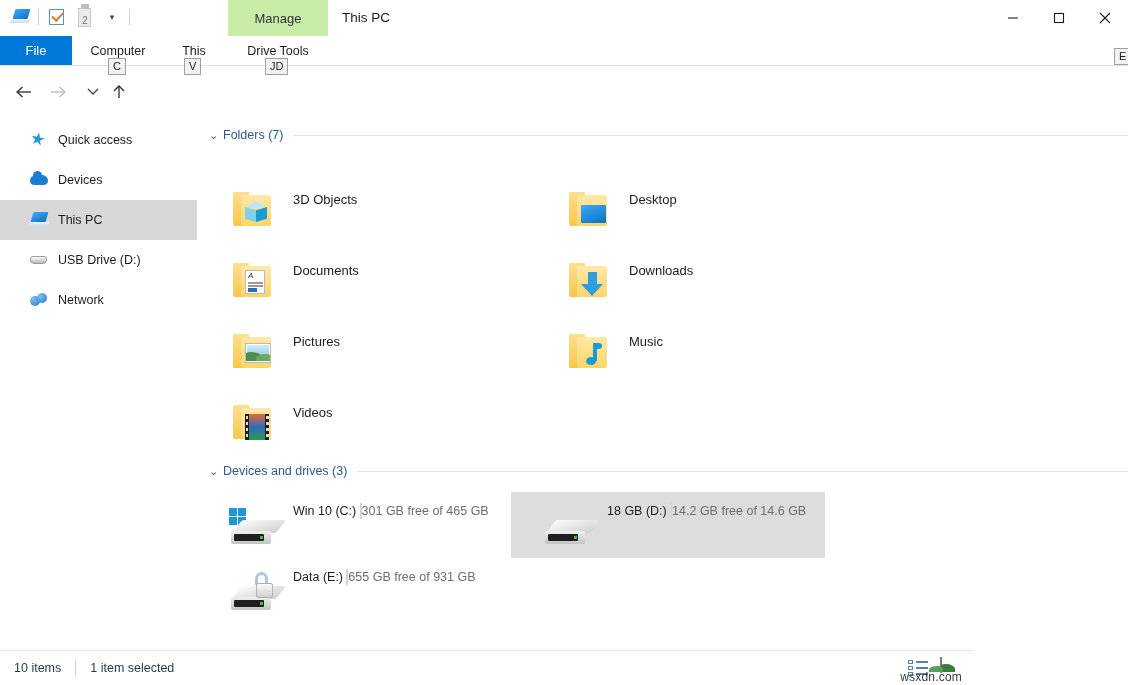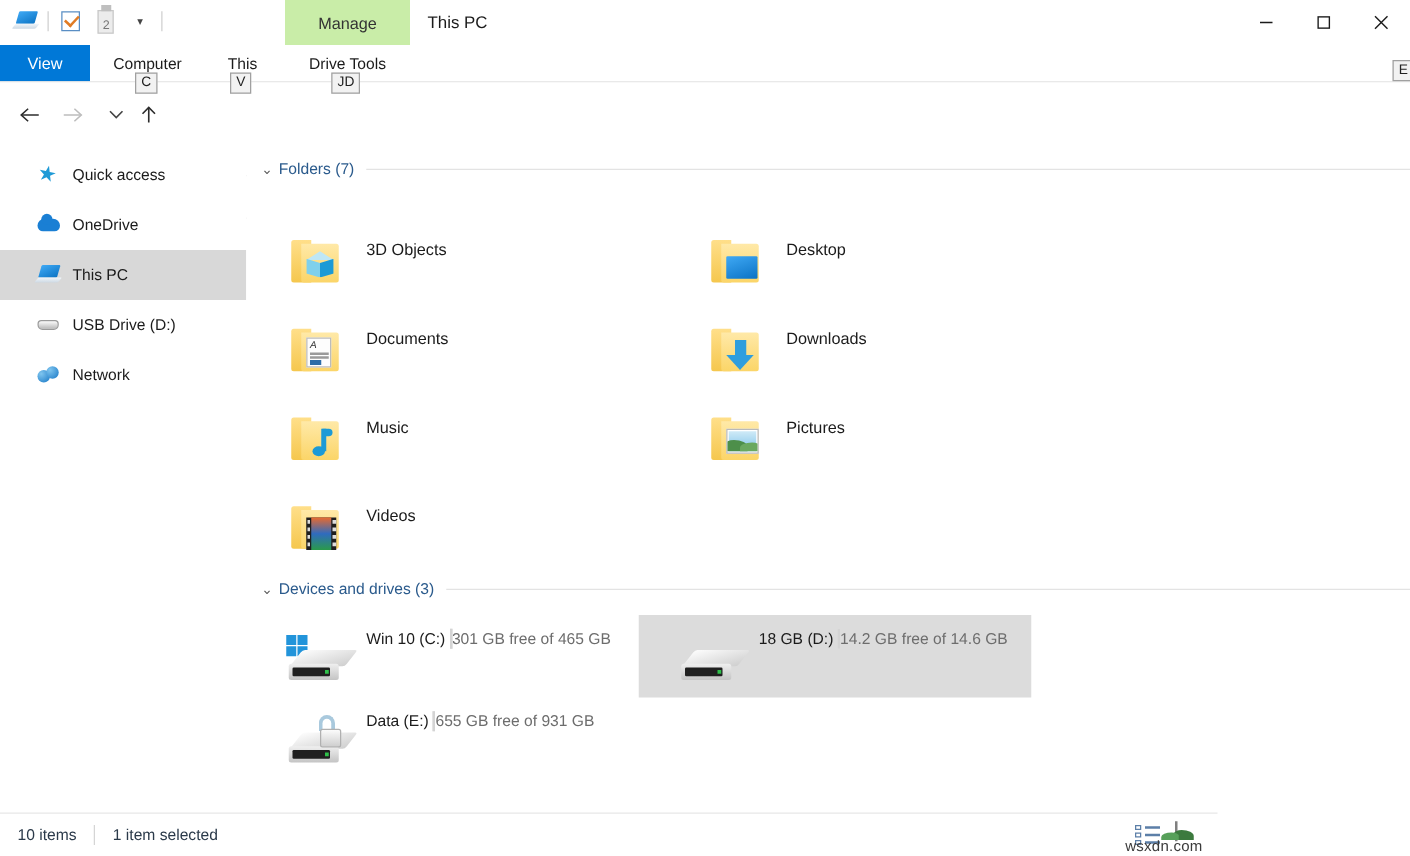--- a/index.html
+++ b/index.html
@@ -393,21 +393,21 @@
       <svg width="12" height="12" viewBox="0 0 12 12">
           <line x1="1" y1="1" x2="11" y2="11" stroke="#1b1b1b" stroke-width="1.1"></line>
           <line x1="11" y1="1" x2="1" y2="11" stroke="#1b1b1b" stroke-width="1.1"></line>
         </svg>
     </div>
   </div>
 </div>
 
 <div class="ribbon">
   <div class="ribbon-green-top"></div>
-  <div class="tab-file">View</div>
+  <div class="tab-file">File</div>
   <div class="tab tab-computer">Computer</div>
   <div class="tab tab-view">This</div>
   <div class="tab tab-drive">Drive Tools</div>
 
   <div class="ribbon-chevron">
     <svg width="13" height="8" viewBox="0 0 13 8">
         <polyline points="1,1 6.5,6.5 12,1" fill="none" stroke="#8a8a8a" stroke-width="1.3"></polyline>
       </svg>
   </div>
   <div class="help-btn">?</div>
@@ -483,21 +483,21 @@
   <div class="side-item">
     <span class="side-ico">
         <span class="ico-star">★</span>
       </span>
     <span class="side-label">Quick access</span>
   </div>
   <div class="side-item">
     <span class="side-ico">
         <span class="ico-cloud"></span>
       </span>
-    <span class="side-label">OneDrive</span>
+    <span class="side-label">Devices</span>
   </div>
   <div class="side-item selected">
     <span class="side-ico">
       <span class="pc-icon" style="position:absolute;left:-1px;top:1px;">
           <span class="screen"></span>
           <span class="base"></span>
         </span>
     </span>
     <span class="side-label">This PC</span>
   </div>
@@ -575,39 +575,39 @@
         </span>
         <span class="flabel">Downloads</span>
       </div>
     </div>
 
     <div class="fgrid-row">
       <div class="fitem">
         <span class="folder">
           <span class="back"></span>
             <span class="front"></span>
+          <span class="ov ov-pic">
+              <span class="sky"></span>
+              <span class="hill"></span>
+              <span class="hill2"></span>
+            </span>
+        </span>
+        <span class="flabel">Pictures</span>
+      </div>
+      <div class="fitem">
+        <span class="folder">
+          <span class="back"></span>
+            <span class="front"></span>
           <span class="ov ov-note">
               <span class="bar"></span>
               <span class="flag"></span>
               <span class="ball"></span>
             </span>
         </span>
         <span class="flabel">Music</span>
-      </div>
-      <div class="fitem">
-        <span class="folder">
-          <span class="back"></span>
-            <span class="front"></span>
-          <span class="ov ov-pic">
-              <span class="sky"></span>
-              <span class="hill"></span>
-              <span class="hill2"></span>
-            </span>
-        </span>
-        <span class="flabel">Pictures</span>
       </div>
     </div>
 
     <div class="fgrid-row">
       <div class="fitem">
         <span class="folder">
           <span class="back"></span>
             <span class="front"></span>
           <span class="ov ov-film">
               <span class="strip"></span>

